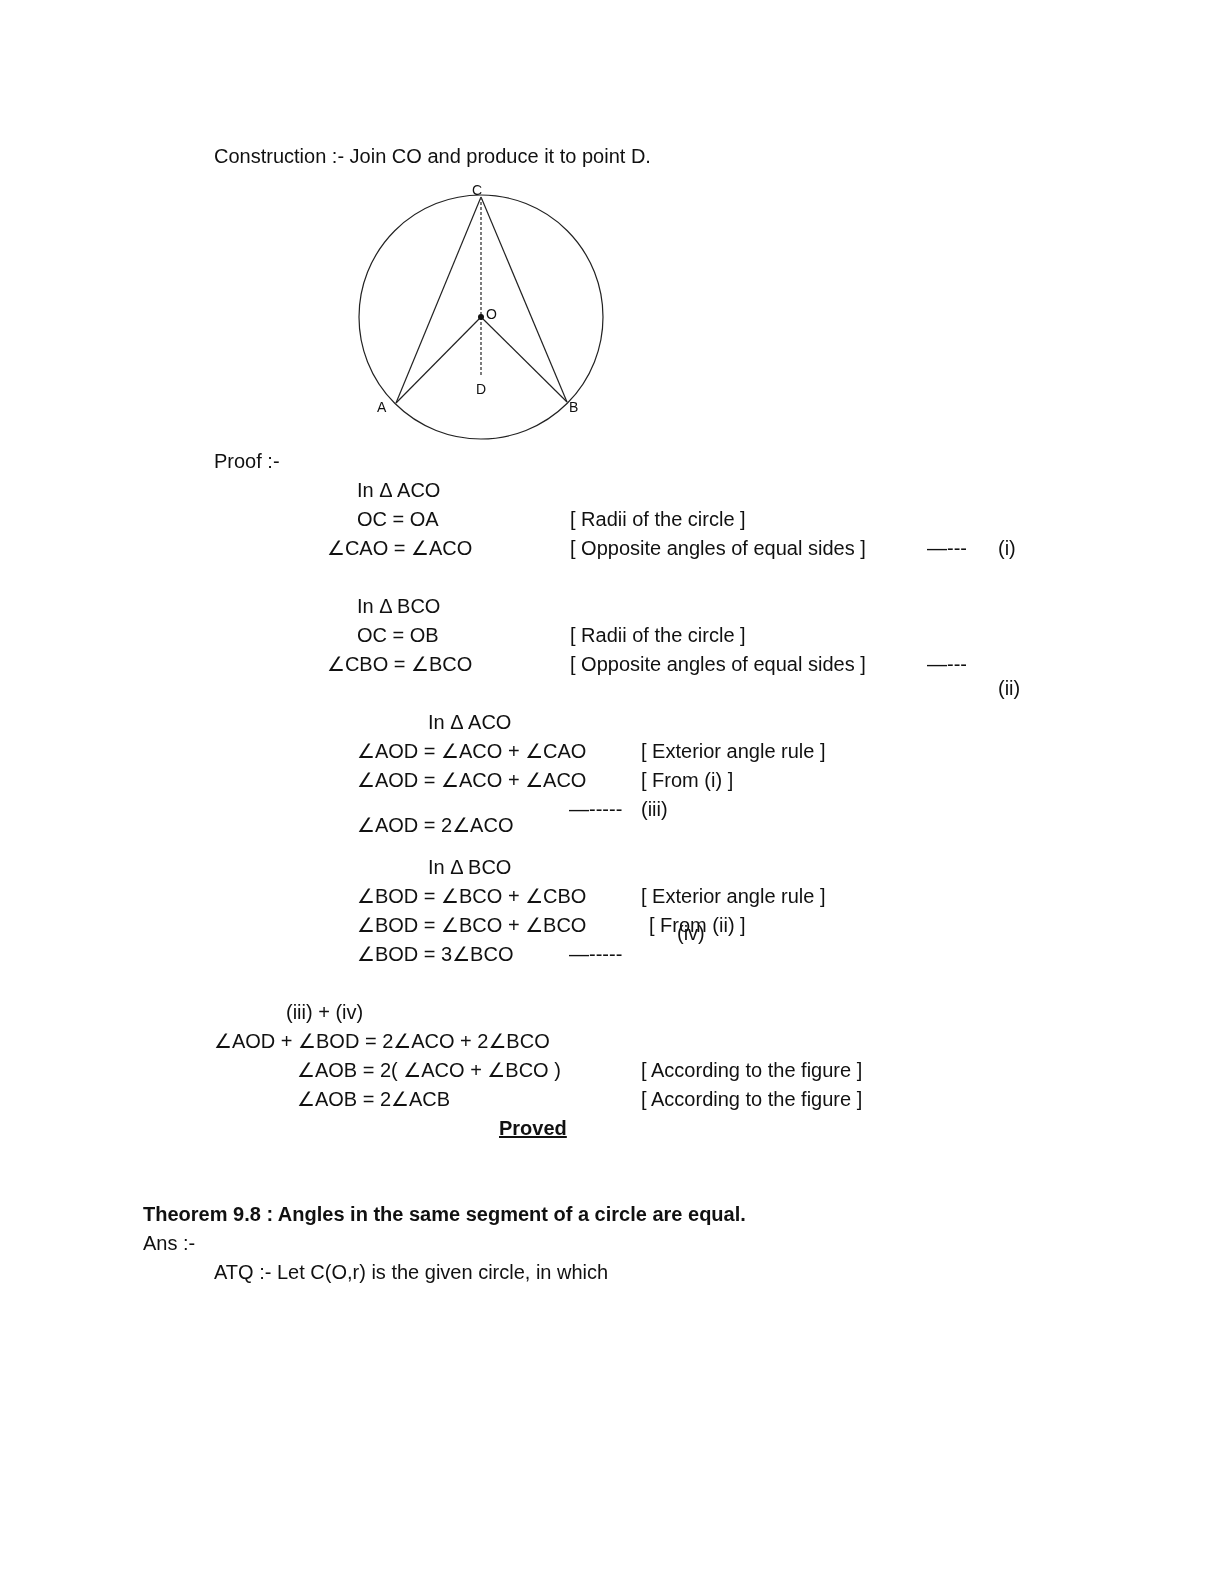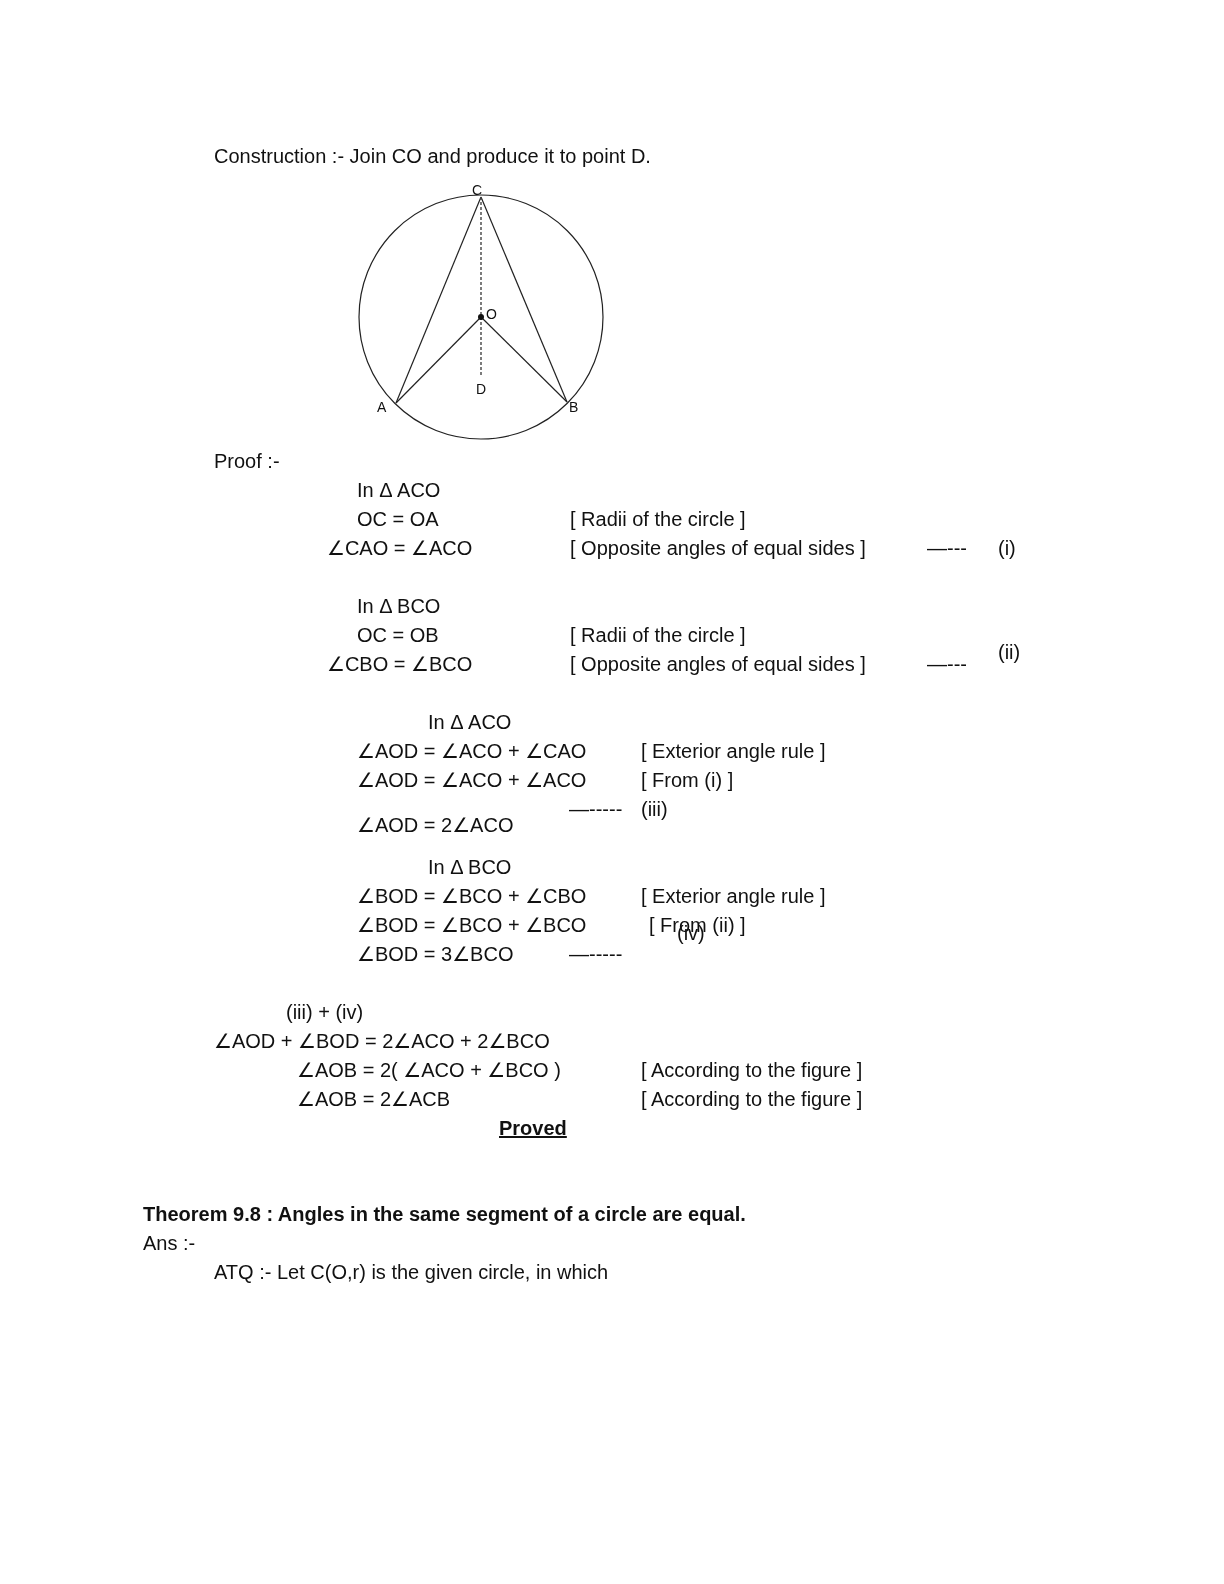--- a/index.html
+++ b/index.html
@@ -40,21 +40,21 @@
 <div class="t" style="left:570px;top:536px;">[ Opposite angles of equal sides ]</div>
 <div class="t" style="left:927px;top:536px;">—---</div>
 <div class="t" style="left:998px;top:536px;">(i)</div>
 
 <div class="t" style="left:357px;top:594px;">In Δ BCO</div>
 <div class="t" style="left:357px;top:623px;">OC = OB</div>
 <div class="t" style="left:570px;top:623px;">[ Radii of the circle ]</div>
 <div class="t" style="left:327px;top:652px;">∠CBO = ∠BCO</div>
 <div class="t" style="left:570px;top:652px;">[ Opposite angles of equal sides ]</div>
 <div class="t" style="left:927px;top:652px;">—---</div>
-<div class="t" style="left:998px;top:640px;text-align:right;">(ii)</div>
+<div class="t" style="left:998px;top:676px;text-align:right;">(ii)</div>
 
 <div class="t" style="left:428px;top:710px;">In Δ ACO</div>
 <div class="t" style="left:357px;top:739px;">∠AOD = ∠ACO + ∠CAO</div>
 <div class="t" style="left:641px;top:739px;">[ Exterior angle rule ]</div>
 <div class="t" style="left:357px;top:768px;">∠AOD = ∠ACO + ∠ACO</div>
 <div class="t" style="left:641px;top:768px;">[ From (i) ]</div>
 <div class="t" style="left:357px;top:797px;margin-top:16px;">∠AOD = 2∠ACO</div>
 <div class="t" style="left:569px;top:797px;">—-----</div>
 <div class="t" style="left:641px;top:797px;">(iii)</div>
 

